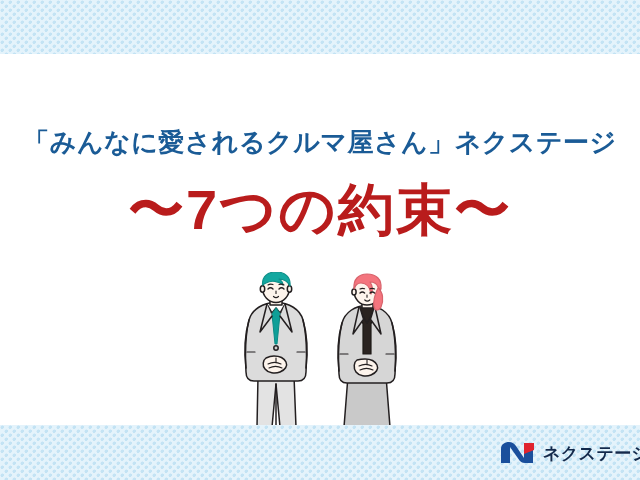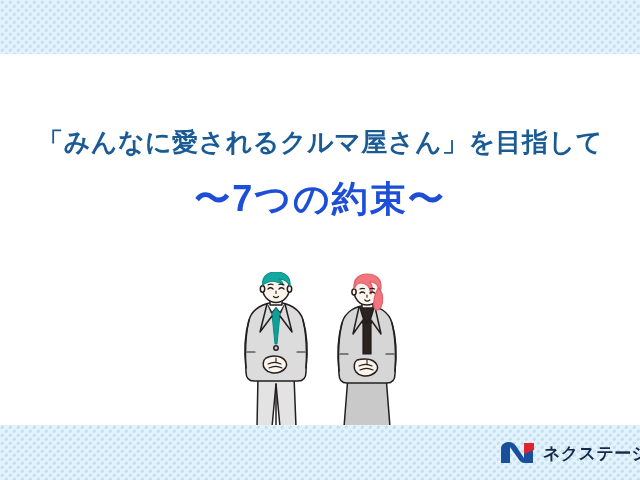--- a/index.html
+++ b/index.html
@@ -36,22 +36,22 @@
     color:#1a5b96;
     font-size:26px;
     font-weight:bold;
     letter-spacing:0.5px;
     line-height:1.1;
     white-space:nowrap;
   }
   #headline-2{
     position:absolute;left:0;top:178px;width:640px;
     text-align:center;
-    color:#1d4ed8;
-    font-size:36px;
+    color:#b91c1c;
+    font-size:56px;
     font-weight:bold;
     letter-spacing:2px;
     line-height:1.15;
     white-space:nowrap;
   }
 
   
   #illustration{
     position:absolute;left:236px;top:272px;width:180px;height:155px;
   }
@@ -73,21 +73,21 @@
     line-height:1;
   }
 </style>
 </head>
 <body>
 
 <div id="slide">
 
   <div class="dot-band" id="band-top"></div>
 
-  <div id="headline-1">「みんなに愛されるクルマ屋さん」を目指して</div>
+  <div id="headline-1">「みんなに愛されるクルマ屋さん」ネクステージ</div>
   <div id="headline-2">〜7つの約束〜</div>
 
   <div id="illustration">
     <svg viewBox="0 0 180 155" xmlns="http://www.w3.org/2000/svg">
       <g fill="none" stroke="#231f20" stroke-width="1.5" stroke-linecap="round" stroke-linejoin="round">
 
         <g>
 
           <path d="M22 104 L21 155 L36 155 L40 112 L44 155 L60 155 L58 104 Z" fill="#e3e3e3"></path>
           <path d="M40 112 L40 155" fill="none"></path>

